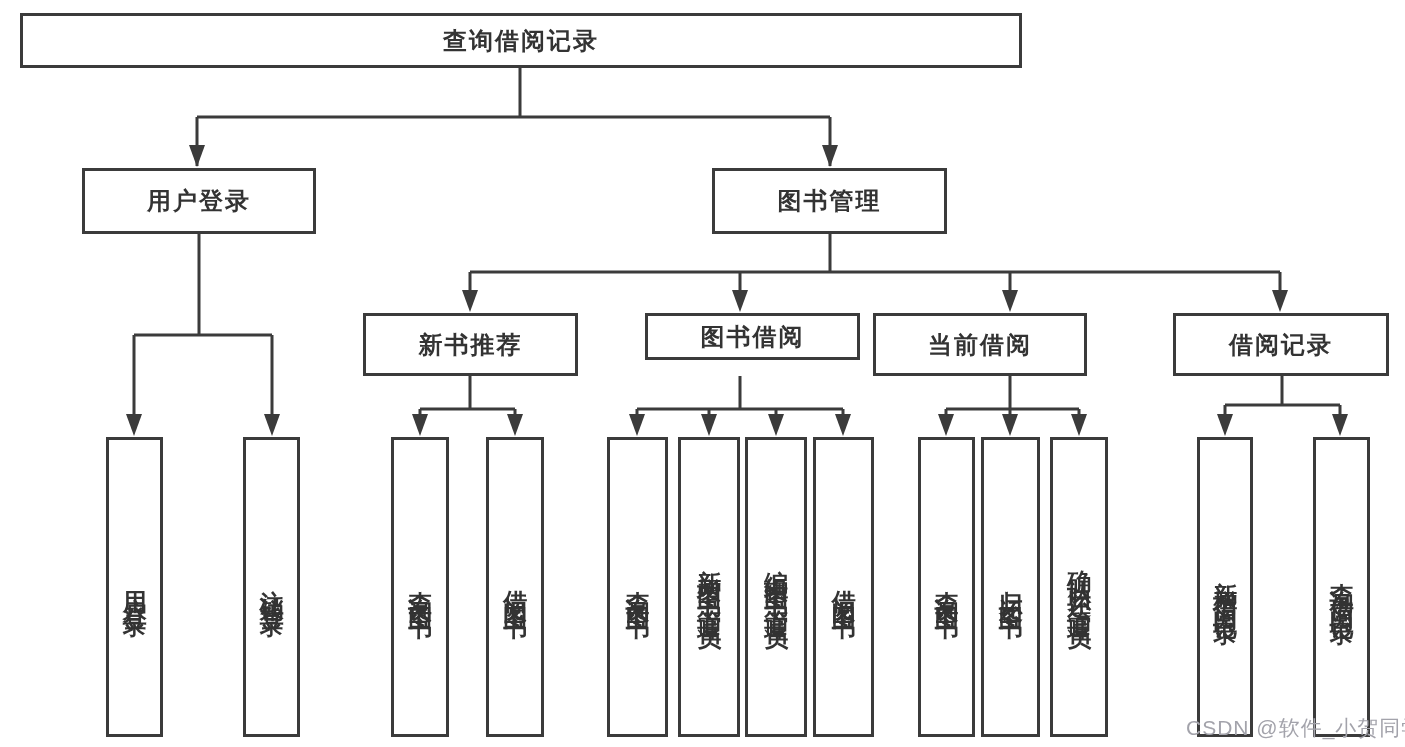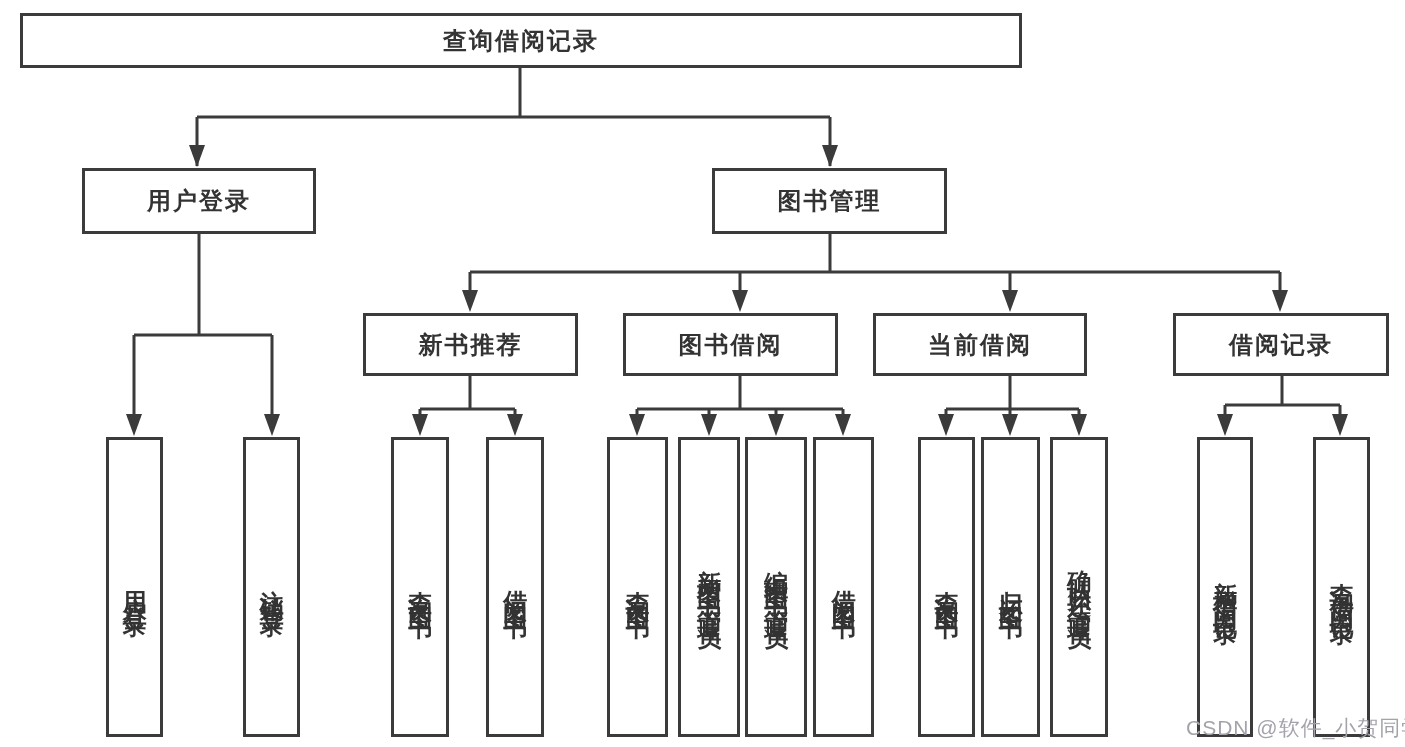--- a/index.html
+++ b/index.html
@@ -92,21 +92,21 @@
     <polygon points="1217,414 1233,414 1225,436"></polygon>
     <polygon points="1332,414 1348,414 1340,436"></polygon>
   </svg>
 
   <div class="box" style="left:20px;top:13px;width:1002px;height:55px;">查询借阅记录</div>
 
   <div class="box" style="left:82px;top:168px;width:234px;height:66px;">用户登录</div>
   <div class="box" style="left:363px;top:313px;width:215px;height:63px;">新书推荐</div>
 
   <div class="box" style="left:712px;top:168px;width:235px;height:66px;">图书管理</div>
-  <div class="box" style="left:623px;top:313px;width:215px;height:63px;">图书借阅</div>
+  <div class="box" style="left:645px;top:313px;width:215px;height:47px;">图书借阅</div>
   <div class="box" style="left:873px;top:313px;width:214px;height:63px;">当前借阅</div>
   <div class="box" style="left:1173px;top:313px;width:216px;height:63px;">借阅记录</div>
 
   <div class="box vbox" style="left:106px;top:437px;width:57px;height:300px;">
     <span>用户登录</span>
   </div>
   <div class="box vbox" style="left:243px;top:437px;width:57px;height:300px;">
     <span>注销登录</span>
   </div>
 

